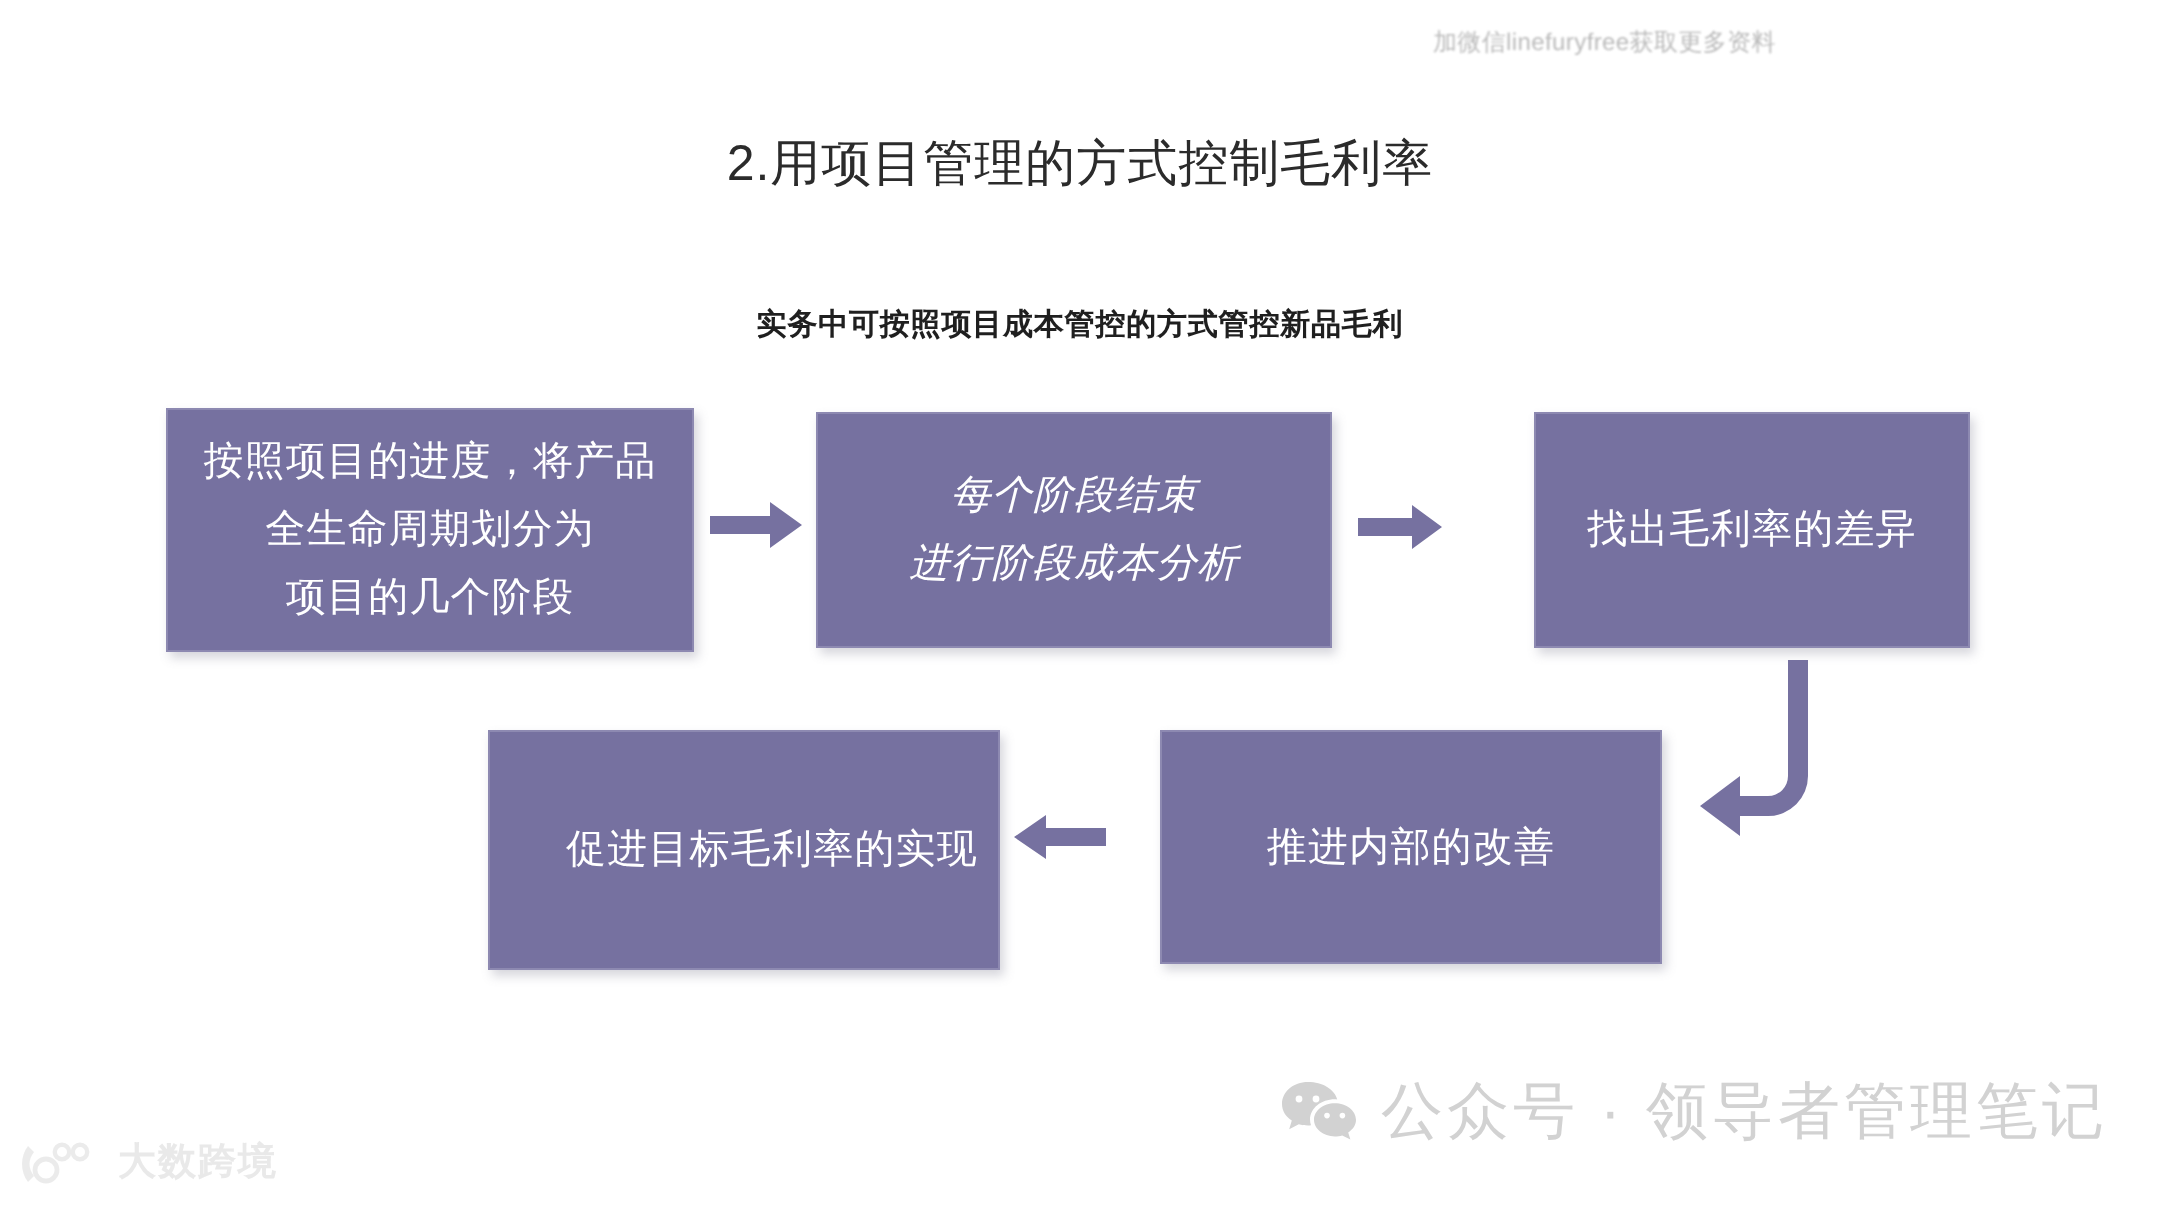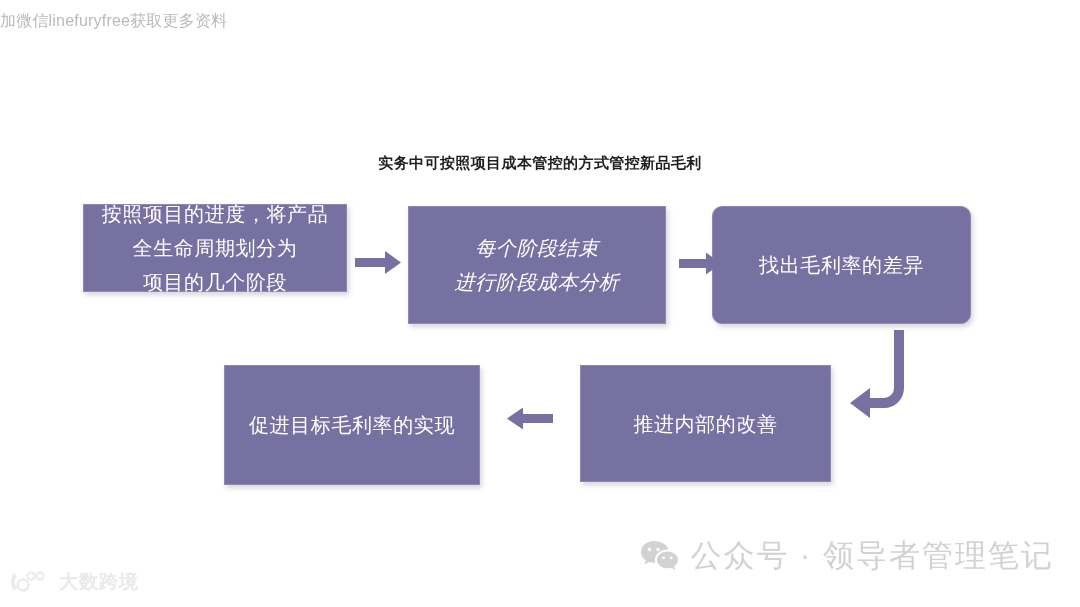--- a/index.html
+++ b/index.html
@@ -18,22 +18,22 @@
     background: #ffffff;
     overflow: hidden;
   }
 
   
   .top-watermark {
     position: absolute;
     top: 14px;
     left: 0;
     width: 888px;
-    text-align: left;
-    font-size: 16px;
+    text-align: right;
+    font-size: 12px;
     line-height: 14px;
     color: #b4b4b4;
     letter-spacing: 0.2px;
     filter: blur(0.45px);
     opacity: 0.92;
     white-space: nowrap;
     user-select: none;
   }
 
   
@@ -78,25 +78,25 @@
     line-height: 34px;
     letter-spacing: 0.6px;
     padding: 4px 10px;
   }
   .flow-box .box-text {
     white-space: pre-line;
     display: block;
     width: 100%;
   }
 
-  #box-1 { left: 83px;  top: 204px; width: 264px; height: 88px; }
+  #box-1 { left: 83px;  top: 204px; width: 264px; height: 122px; }
   #box-2 { left: 408px; top: 206px; width: 258px; height: 118px; font-style: italic; }
-  #box-3 { left: 712px; top: 206px; width: 259px; height: 118px; border-radius: 10px; }
+  #box-3 { left: 767px; top: 206px; width: 218px; height: 118px; }
   #box-4 { left: 580px; top: 365px; width: 251px; height: 117px; justify-content: flex-end; }
-  #box-5 { left: 224px; top: 365px; width: 256px; height: 120px; }
+  #box-5 { left: 244px; top: 365px; width: 256px; height: 120px; text-align: right; }
 
   
   .arrow-svg {
     position: absolute;
     overflow: visible;
   }
   #arrow-1 { left: 355px; top: 248px; }
   #arrow-2 { left: 679px; top: 250px; }
   #arrow-3 { left: 505px; top: 405px; }
   #arrow-curve { left: 848px; top: 330px; }
@@ -149,20 +149,21 @@
     white-space: nowrap;
   }
 </style>
 </head>
 <body>
 
 <div id="slide">
 
   <div class="top-watermark">加微信linefuryfree获取更多资料</div>
 
+  <div class="slide-title">2.用项目管理的方式控制毛利率</div>
 
   <div class="slide-subtitle">实务中可按照项目成本管控的方式管控新品毛利</div>
 
   <div class="flow-diagram">
 
     <div class="flow-box" id="box-1">
       <span class="box-text">按照项目的进度，将产品
 全生命周期划分为
 项目的几个阶段</span>
     </div>

